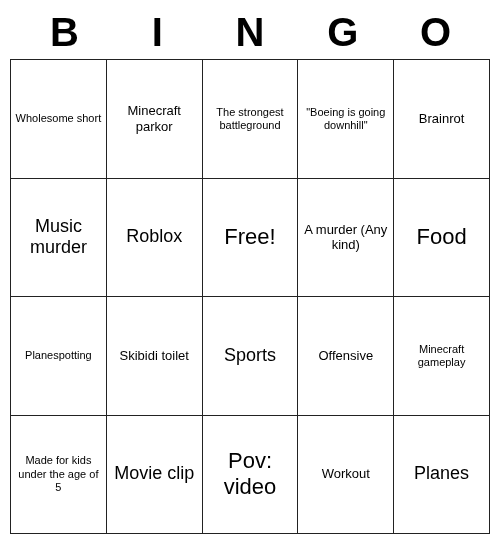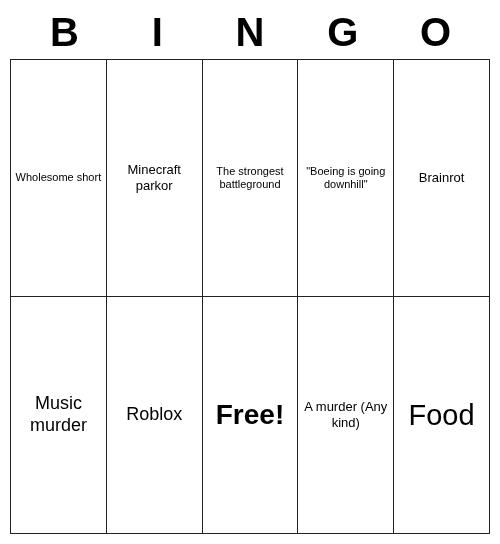--- a/index.html
+++ b/index.html
@@ -46,31 +46,31 @@
       text-align: center;
       vertical-align: middle;
       padding: 4px 3px;
       width: 20%;
       height: 86px;
       font-size: 13px;
       line-height: 1.2;
     }
 
     .bingo-grid td.free {
-      font-size: 28px;
-      font-weight: bold;
+      font-size: 22px;
+      font-weight: normal;
     }
 
     .bingo-grid td.large-text {
       font-size: 18px;
       font-weight: normal;
     }
 
     .bingo-grid td.xl-text {
-      font-size: 29px;
+      font-size: 22px;
     }
 
     .bingo-grid td.small-text {
       font-size: 11px;
     }
   </style>
 </head>
 <body>
 
 <div class="bingo-title">
@@ -90,14 +90,28 @@
         <td class="small-text">"Boeing is going downhill"</td>
         <td>Brainrot</td>
       </tr>
       <tr>
         <td class="large-text">Music murder</td>
         <td class="large-text">Roblox</td>
         <td class="free">Free!</td>
         <td>A murder (Any kind)</td>
         <td class="xl-text">Food</td>
       </tr>
+      <tr>
+        <td class="small-text">Planespotting</td>
+        <td>Skibidi toilet</td>
+        <td class="large-text">Sports</td>
+        <td>Offensive</td>
+        <td class="small-text">Minecraft gameplay</td>
+      </tr>
+      <tr>
+        <td class="small-text">Made for kids under the age of 5</td>
+        <td class="large-text">Movie clip</td>
+        <td class="xl-text">Pov: video</td>
+        <td>Workout</td>
+        <td class="large-text">Planes</td>
+      </tr>
     </tbody>
 </table>
 
 </body></html>

